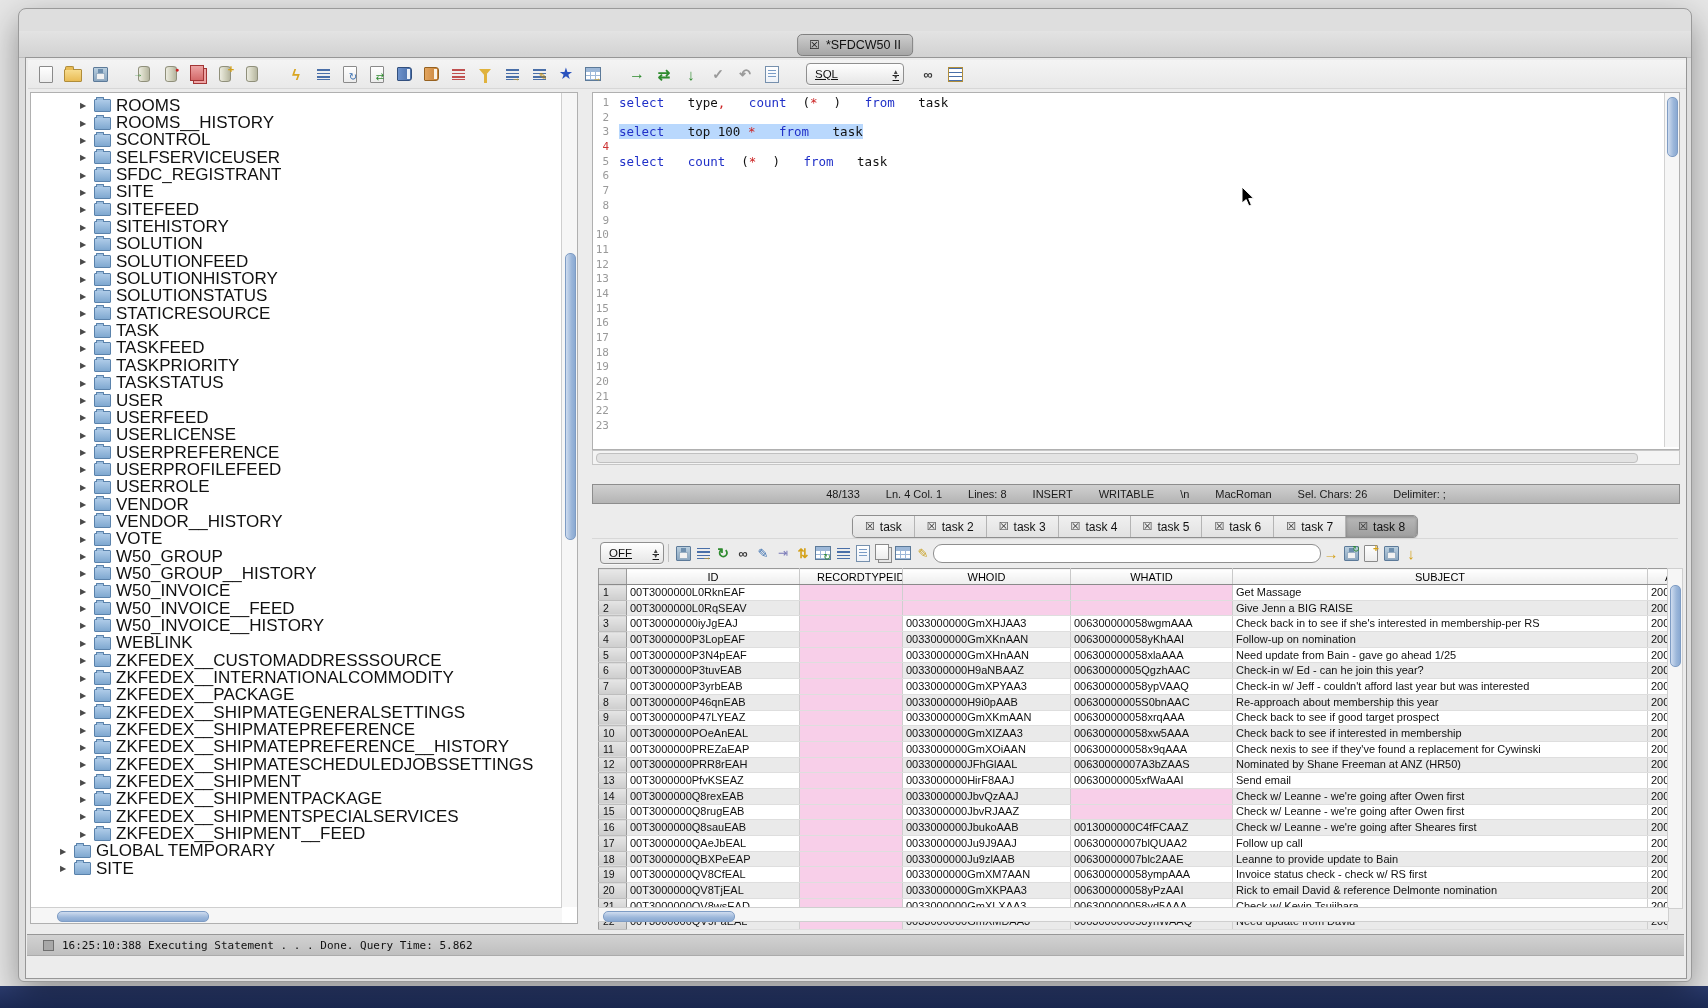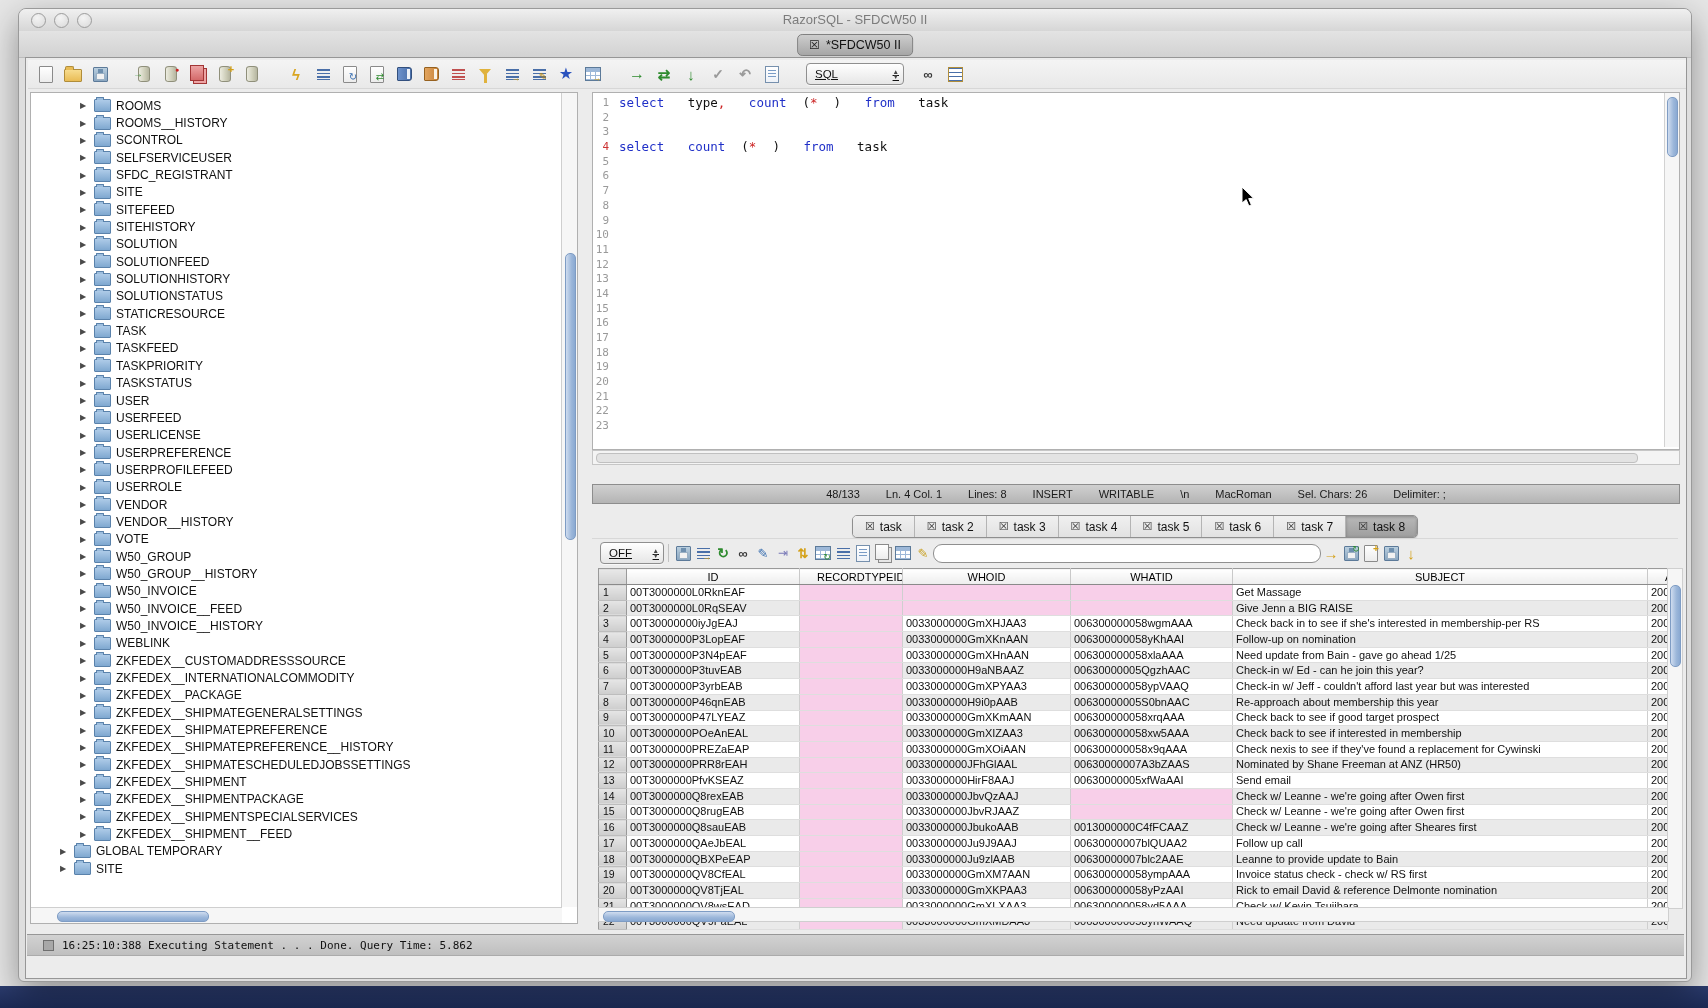--- a/index.html
+++ b/index.html
@@ -54,21 +54,21 @@
   .g-grid-bl{width:13px;height:13px;border:1px solid #b08d3a;background:repeating-linear-gradient(to bottom,#4a6fa8 0 1.5px,#fff 1.5px 4px);}
   
   .tree-panel{position:absolute;left:4px;top:34px;width:546px;height:830px;background:#fff;border:1px solid #b0b0b0;overflow:hidden;}
   .tree{position:absolute;left:0;top:4px;right:16px;}
   .trow{display:flex;align-items:center;height:17.35px;gap:5px;white-space:nowrap;}
   .trow.lvl2{padding-left:49px;}
   .trow.lvl1{padding-left:29px;}
   .tri{font-size:8px;color:#4a4a4a;width:9px;}
   .fold{width:15px;height:11px;background:linear-gradient(#aecbe8,#7fa8d0);border:1px solid #5a82ab;border-radius:1px;position:relative;flex:0 0 auto;}
   .fold::before{content:"";position:absolute;top:-3px;left:1px;width:6px;height:2px;background:#9dbede;border:1px solid #5a82ab;border-bottom:none;border-radius:1px 1px 0 0;}
-  .tlabel{font-size:12px;color:#111;}
+  .tlabel{font-size:17px;color:#111;}
   .tree-vscroll{position:absolute;right:0;top:0;width:15px;height:814px;background:#f6f6f6;border-left:1px solid #cfcfcf;}
   .tree-hscroll{position:absolute;left:0;bottom:0;height:15px;width:531px;background:#f6f6f6;border-top:1px solid #cfcfcf;}
   .thumb-v{position:absolute;left:2.5px;width:9px;border-radius:5px;background:linear-gradient(90deg,#cfdcef,#9cb7da 60%,#8aa9d2);border:1px solid #7e9cc4;}
   .thumb-h{position:absolute;top:2.5px;height:9px;border-radius:5px;background:linear-gradient(#cfdcef,#9cb7da 60%,#8aa9d2);border:1px solid #7e9cc4;}
   
   .editor-panel{position:absolute;left:566px;top:34px;width:1086px;height:356px;background:#fff;border:1px solid #b0b0b0;overflow:hidden;}
   .gutter{position:absolute;left:0;top:3px;width:20px;text-align:right;font-family:"DejaVu Sans Mono",monospace;font-size:11px;color:#9a9a9a;}
   .gnum{height:14.7px;line-height:14.7px;padding-right:4px;}
   .gnum.cur{color:#cc3333;}
   .code{position:absolute;left:26px;top:3px;right:16px;font-family:"DejaVu Sans Mono",monospace;font-size:12.5px;}
@@ -115,28 +115,20 @@
   .status-msg{font-family:"DejaVu Sans Mono",monospace;font-size:11px;color:#111;}
   .cursor{position:absolute;pointer-events:none;z-index:50;}
 </style>
 </head>
 <body>
 
 <div class="stage">
   <div class="dock-strip"></div>
 
   <div class="window">
-    <div class="titlebar">
-      <div class="traffic">
-        <div class="tl"></div>
-        <div class="tl"></div>
-        <div class="tl"></div>
-      </div>
-      <div class="wtitle">RazorSQL - SFDCW50 II</div>
-    </div>
 
     <div class="doctab-strip">
       <div class="doctab">
         <span class="x">☒</span>
         <span>*SFDCW50 II</span>
       </div>
     </div>
 
     <div class="content">
       <div class="main-toolbar" id="main-toolbar">
@@ -506,20 +498,21 @@
             <div class="gnum">18</div>
             <div class="gnum">19</div>
             <div class="gnum">20</div>
             <div class="gnum">21</div>
             <div class="gnum">22</div>
             <div class="gnum">23</div>
           </div>
         <div class="code" id="code">
             <div class="cline"><span class="t-k">select</span><span class="t-p"> type</span><span class="t-r">,</span><span class="t-p"> </span><span class="t-k">count</span><span class="t-p">(</span><span class="t-r">*</span><span class="t-p">)</span><span class="t-p"> </span><span class="t-k">from</span><span class="t-p"> task</span></div>
             <div class="cline"></div>
+            <div class="cline"><span class="selbg"><span class="t-k">select</span><span class="t-p"> top 100 </span><span class="t-r">*</span><span class="t-p"> </span><span class="t-k">from</span><span class="t-p"> task</span></span></div>
             <div class="cline"></div>
             <div class="cline"><span class="t-k">select</span><span class="t-p"> </span><span class="t-k">count</span><span class="t-p">(</span><span class="t-r">*</span><span class="t-p">)</span><span class="t-p"> </span><span class="t-k">from</span><span class="t-p"> task</span></div>
             <div class="cline"></div>
             <div class="cline"></div>
             <div class="cline"></div>
             <div class="cline"></div>
             <div class="cline"></div>
             <div class="cline"></div>
             <div class="cline"></div>
             <div class="cline"></div>

